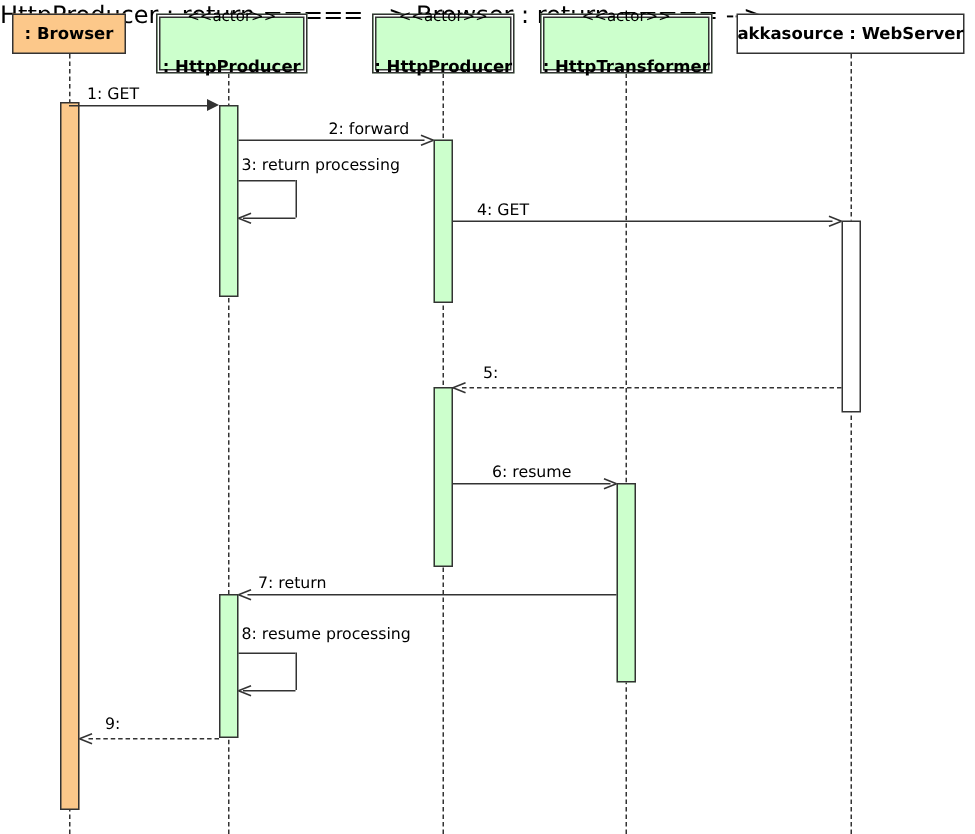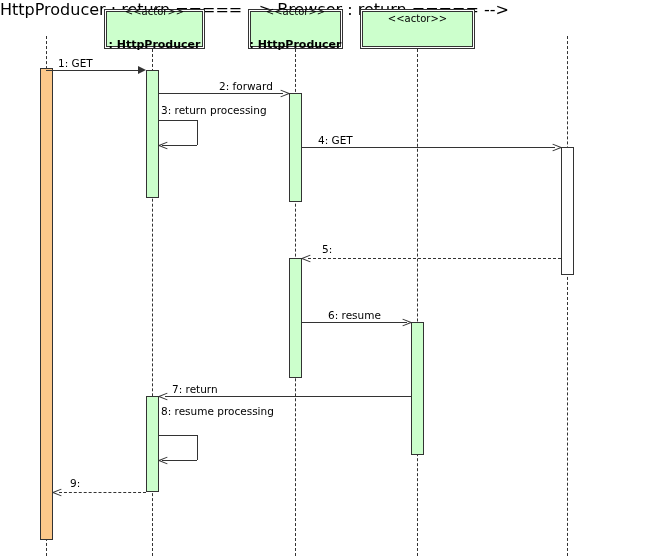--- a/index.html
+++ b/index.html
@@ -183,37 +183,44 @@
   
   <div class="msg-line" style="left:165px; top:396px; width:246px;"></div>
   <div class="arrow-open-left" style="left:159px; top:392px;"></div>
   <div class="msg-label" style="left:172px; top:383px;">7: return</div>
 
   
   <div class="msg-line" style="left:159px; top:435px; width:38px;"></div>
   <div class="vline" style="left:197px; top:435px; height:25px;"></div>
   <div class="msg-line" style="left:162px; top:460px; width:35px;"></div>
   <div class="arrow-open-left" style="left:159px; top:456px;"></div>
-  <div class="msg-label" style="left:161px; top:405px;">8: resume processing</div>
+  <div class="msg-label" style="left:161px; top:417px;">8: resume processing</div>
 
    Browser : return ===== --&gt;
   <div class="msg-line dashed" style="left:59px; top:492px; width:87px;"></div>
   <div class="arrow-open-left" style="left:53px; top:488px;"></div>
   <div class="msg-label" style="left:70px; top:477px;">9:</div>
 
   
+  <div class="lifeline-head" style="left:8px; top:9px; width:76px; height:27px; background:#fcc88a;">
+    <span class="head-name">: Browser</span>
+  </div>
 
   <div class="lifeline-head actor-box" style="left:104px; top:9px; width:101px; height:40px; background:#ccffcc;">
     <span class="stereotype">&lt;&lt;actor&gt;&gt;</span>
     <span class="head-name">: HttpProducer</span>
   </div>
 
   <div class="lifeline-head actor-box" style="left:248px; top:9px; width:95px; height:40px; background:#ccffcc;">
     <span class="stereotype">&lt;&lt;actor&gt;&gt;</span>
     <span class="head-name">: HttpProducer</span>
   </div>
 
   <div class="lifeline-head actor-box" style="left:360px; top:9px; width:115px; height:40px; background:#ccffcc;">
     <span class="stereotype">&lt;&lt;actor&gt;&gt;</span>
-  </div>
-
+    <span class="head-name">: HttpTransformer</span>
+  </div>
+
+  <div class="lifeline-head" style="left:491px; top:9px; width:152px; height:27px; background:#ffffff;">
+    <span class="head-name">akkasource : WebServer</span>
+  </div>
 
 </div>
 
 </body></html>

